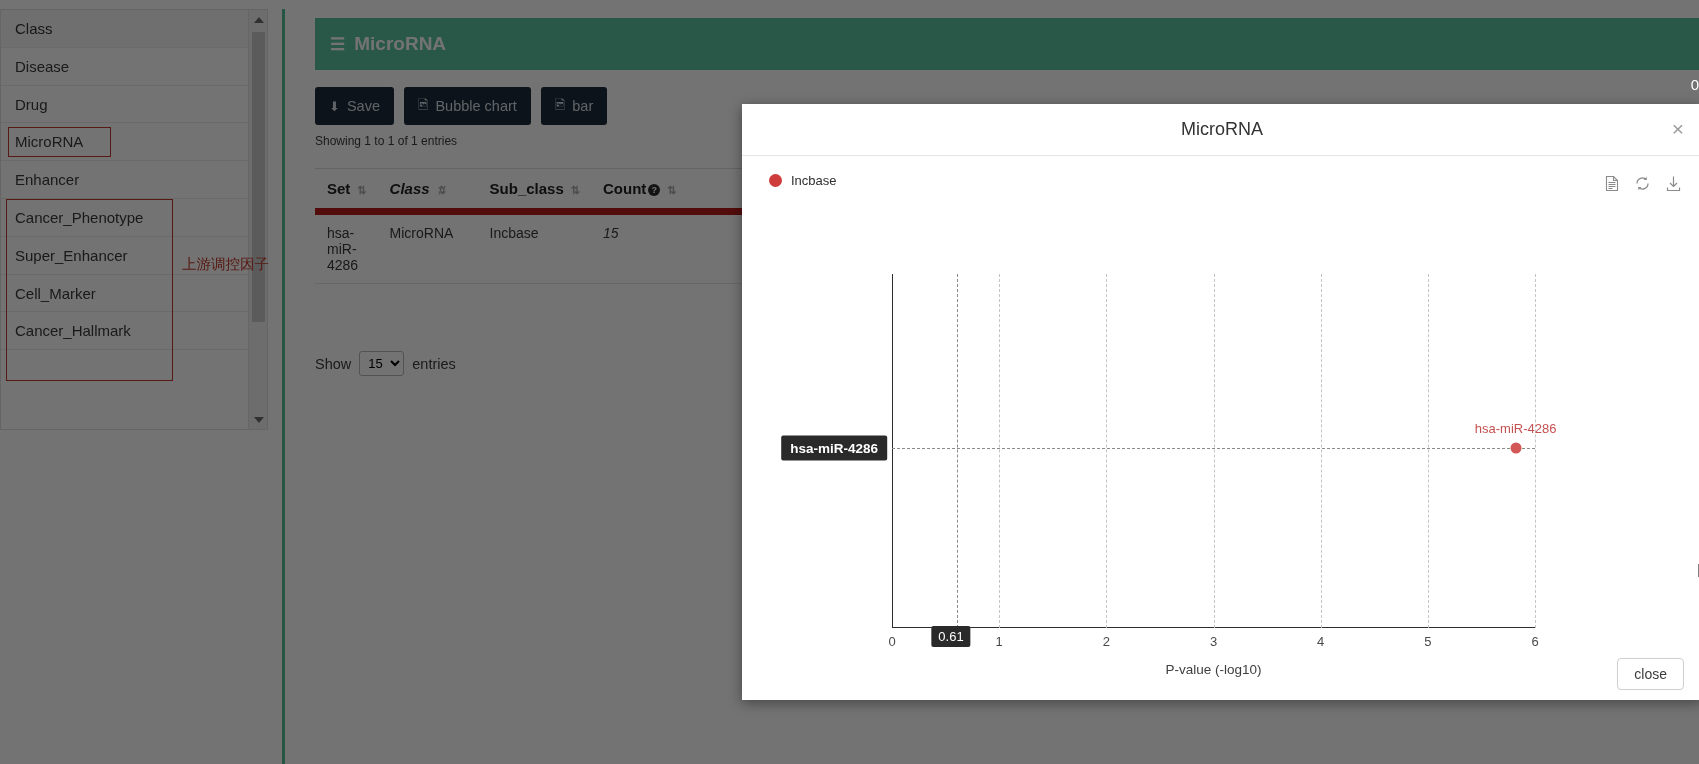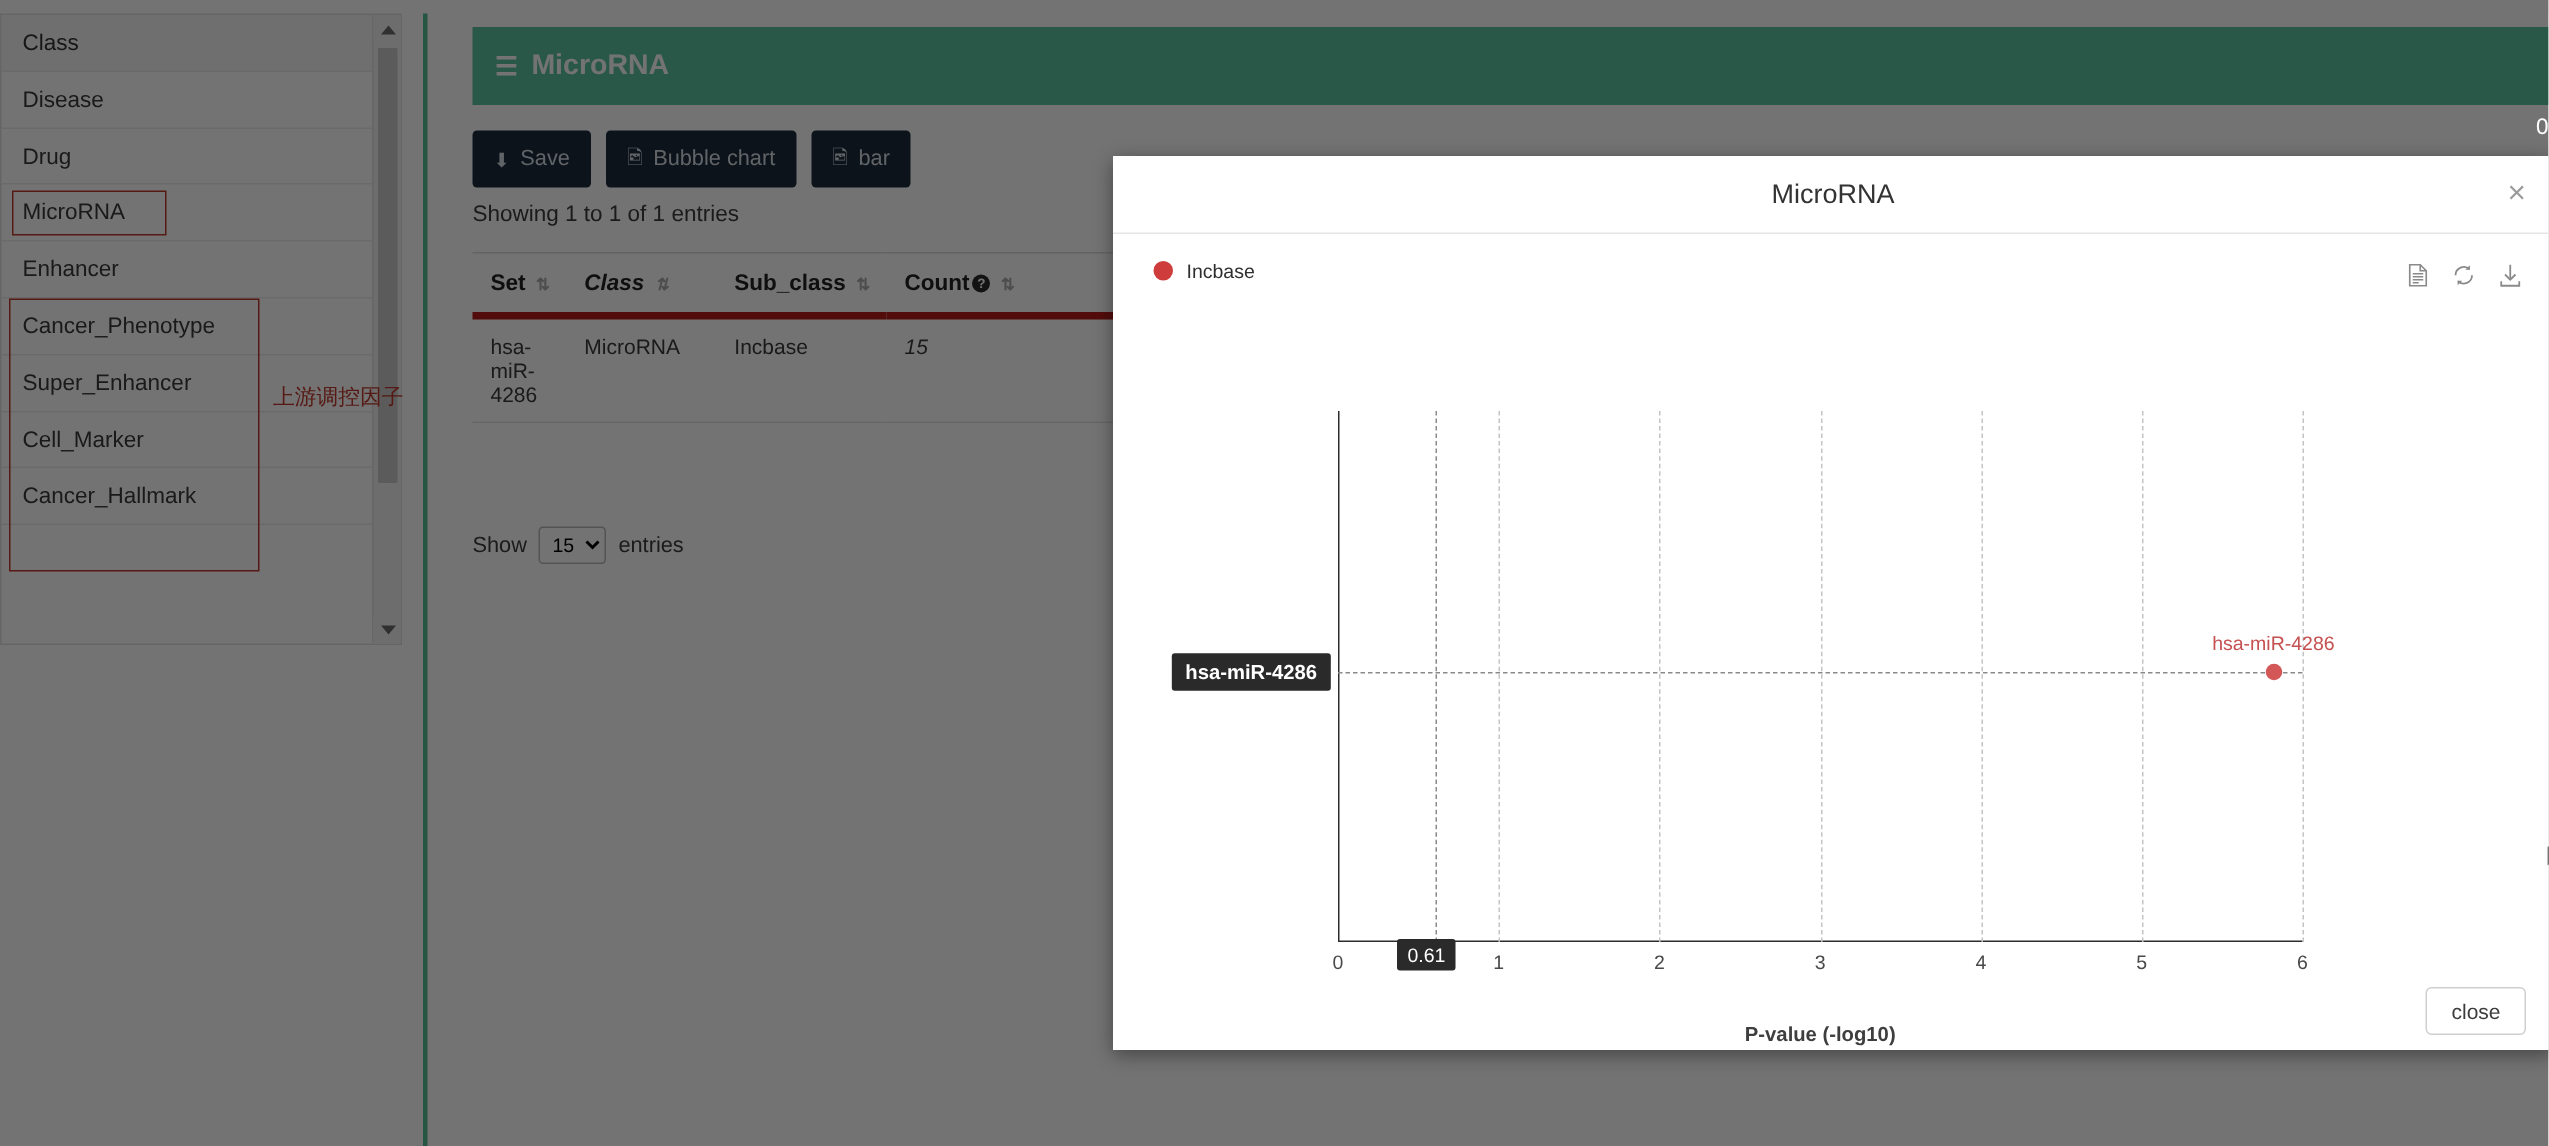--- a/index.html
+++ b/index.html
@@ -142,37 +142,37 @@
     display: flex;
     align-items: center;
     gap: 7px;
     cursor: pointer;
     font-family: "Liberation Sans", sans-serif;
   }
   .tbtn .bi { font-size: 13px; }
   .showing-text {
     position: absolute;
     left: 0; top: 53px;
-    font-size: 15px;
+    font-size: 12px;
     color: #3c3c3c;
   }
   table.dt {
     position: absolute;
     left: 0; top: 87px;
     border-collapse: collapse;
     font-size: 14px;
     color: #2b2b2b;
   }
   table.dt th {
     text-align: left;
     font-weight: bold;
     font-size: 15px;
     padding: 11px 12px;
     border-top: 1px solid #dcdcdc;
-    border-bottom: 5px solid #b91c1c;
+    border-bottom: 7px solid #b91c1c;
     white-space: nowrap;
     color: #222;
     margin-top: 45px;
   }
   table.dt td {
     padding: 10px 12px;
     border-bottom: 1px solid #e3e3e3;
     vertical-align: top;
     color: #3a3a3a;
   }
@@ -379,26 +379,25 @@
   }
   .point-label {
     position: absolute;
     font-size: 13px;
     color: #c55151;
     transform: translate(-50%, -100%);
     white-space: nowrap;
   }
   .axis-title {
     position: absolute;
-    top: 408px;
+    top: 388px;
     width: 643px;
     text-align: center;
     font-size: 13.5px;
     color: #3e3e3e;
-    font-weight: bold;
   }
   .cursor-arrow {
     position: absolute;
     left: 955px; top: 406px;
     width: 14px; height: 20px;
     pointer-events: none;
   }
   .topright-num {
     position: absolute;
     right: 0; top: 76px;

